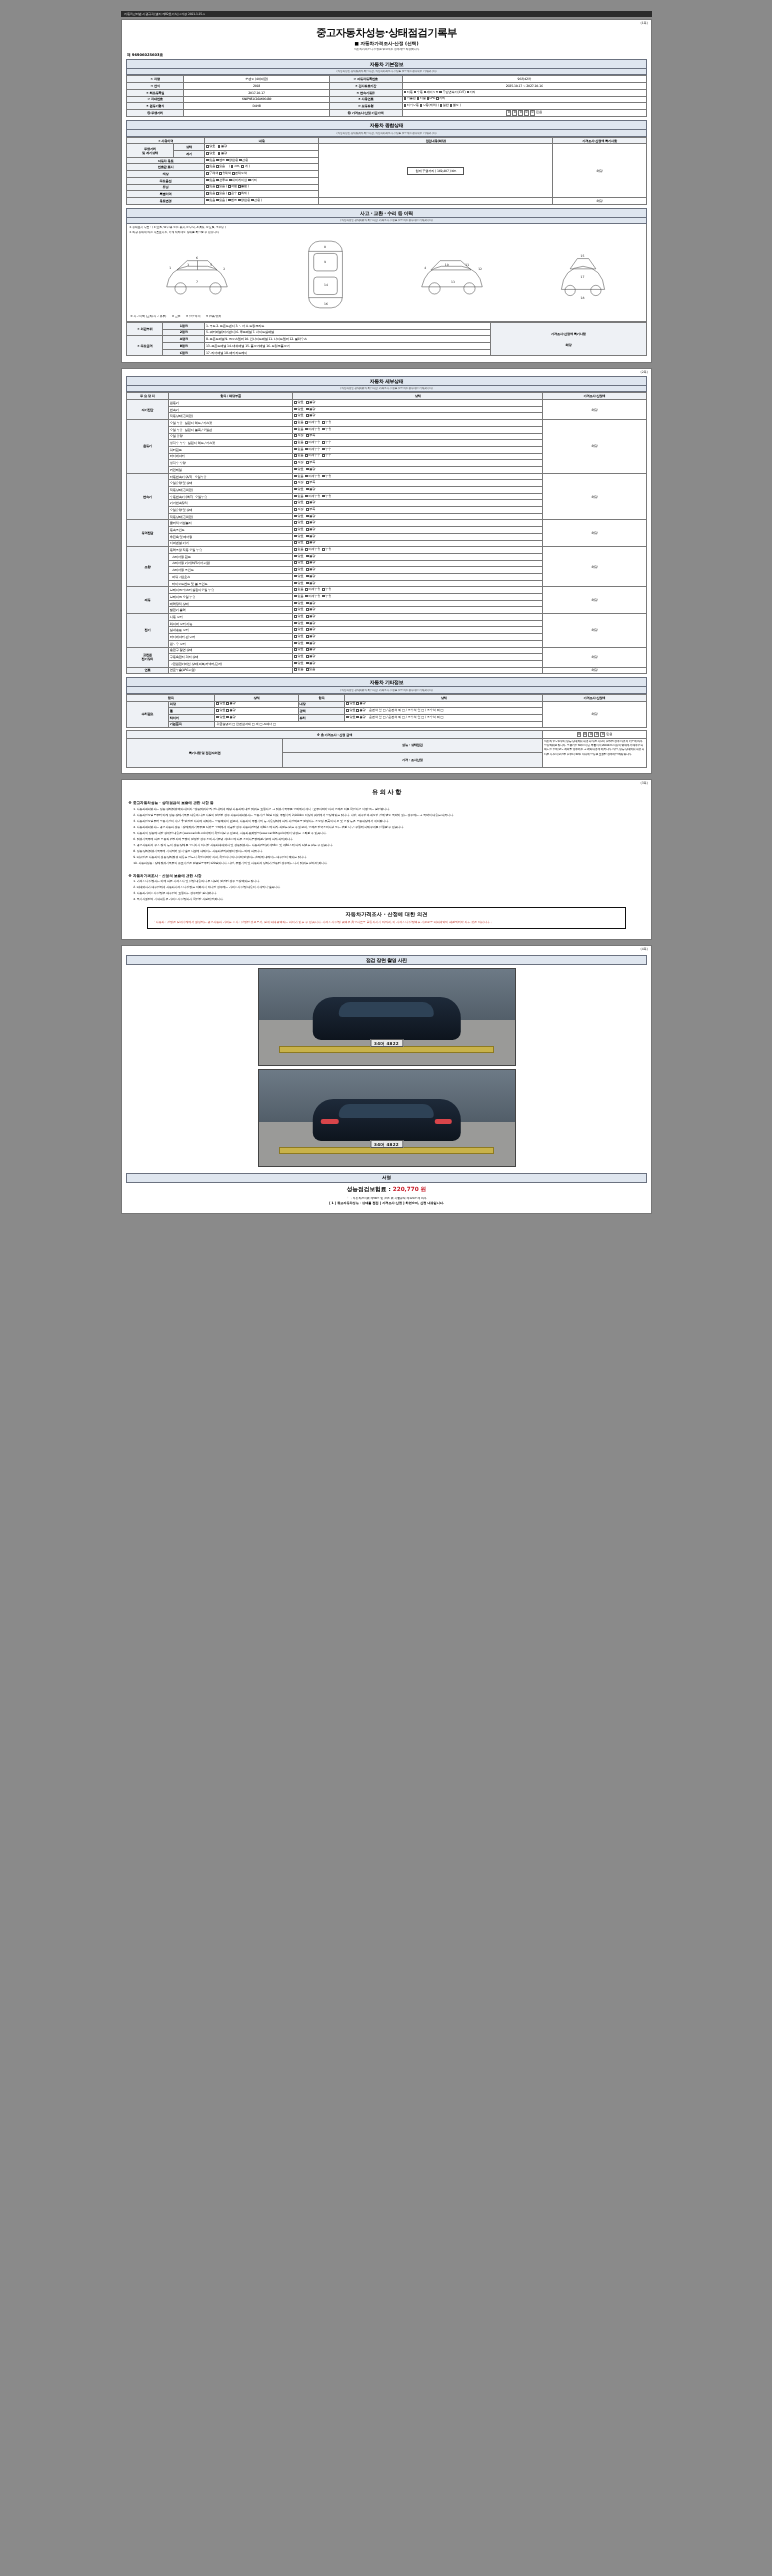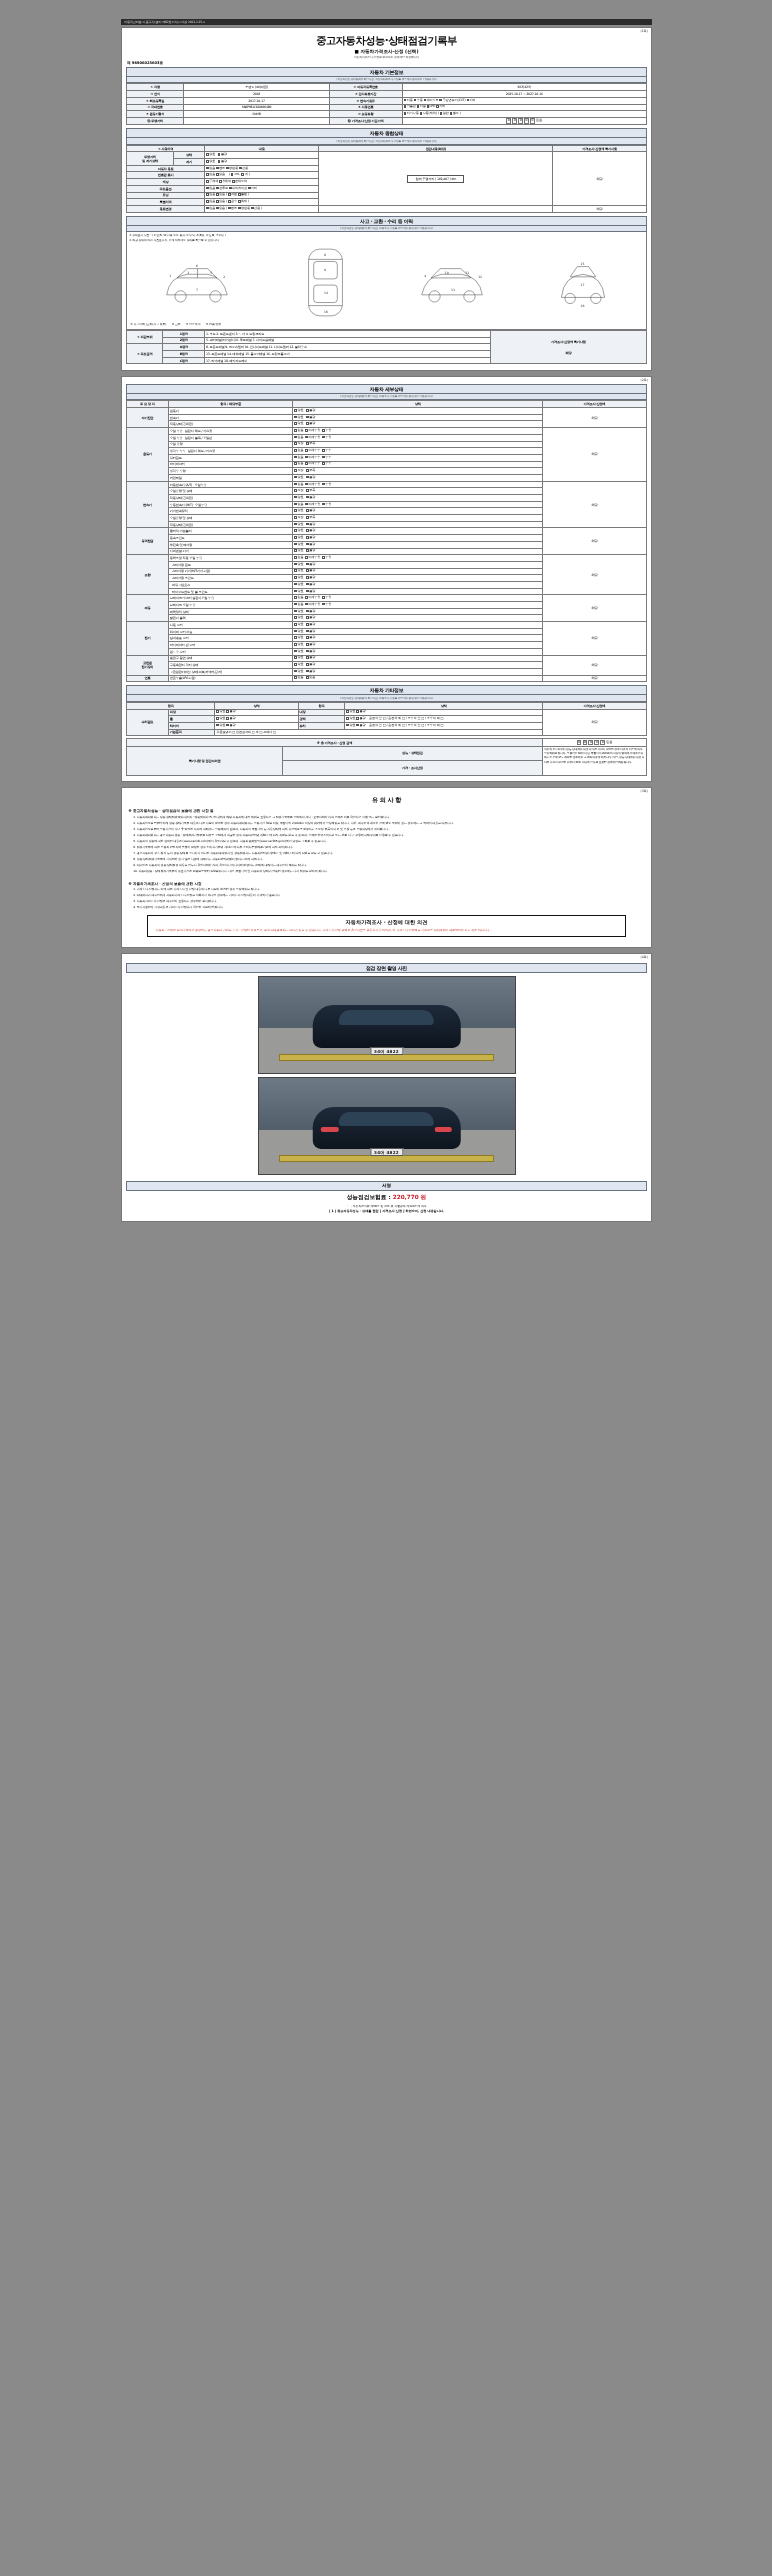--- a/index.html
+++ b/index.html
@@ -4,21 +4,21 @@
 <title>중고자동차성능·상태점검기록부</title>
 <style>
   * { box-sizing: border-box; }
   html, body {
     margin: 0; padding: 0;
     background: #8a8a8a;
     font-family: "DejaVu Sans", "Liberation Sans", sans-serif;
   }
   .page-root {
     width: 773px;
-    margin: 16px auto;
+    margin: 8px auto;
     background: #8a8a8a;
     padding: 3.1px 0 5.2px 0;
   }
   .sheet {
     width: 531px;
     margin: 0 auto 5.2px auto;
     background: #fff;
     border: 0.5px solid #777;
     padding: 3.1px 4.1px 5.2px 4.1px;
     position: relative;

